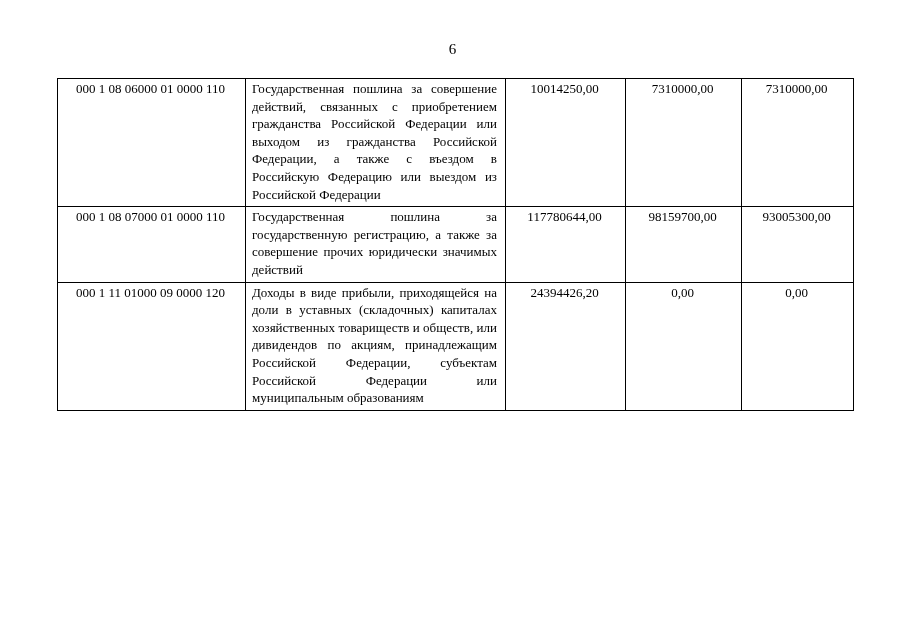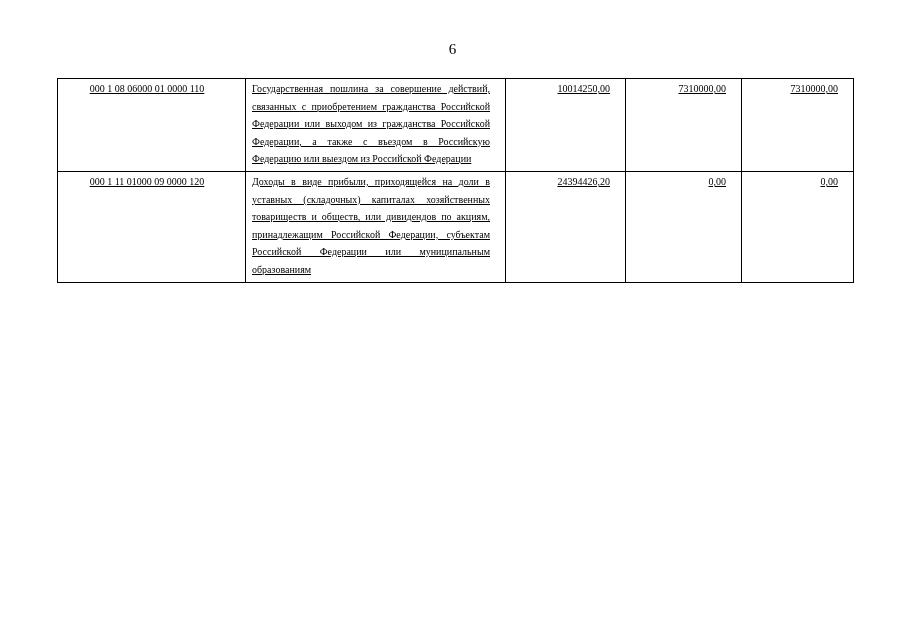--- a/index.html
+++ b/index.html
@@ -26,38 +26,37 @@
   table.budget-table{
     position:absolute;
     top:78px;left:57px;
     border-collapse:collapse;
     table-layout:fixed;
     width:796px;
   }
   table.budget-table td{
     border:1px solid var(--border-color);
     vertical-align:top;
-    font-size:10px;
+    font-size:13px;
     line-height:17.6px;
-    padding:1px 15px 3px 6px;
+    padding:1px 8px 3px 6px;
     box-sizing:border-box;
     overflow:hidden;
-    text-decoration:underline;
   }
   td.col-code{
     text-align:center;
     white-space:nowrap;
     padding-left:2px;
     padding-right:2px;
   }
   td.col-desc{
     text-align:justify;
   }
   td.col-value{
-    text-align:right;
+    text-align:center;
     white-space:nowrap;
     padding-left:2px;
     padding-right:2px;
   }
   tr.bold-row td{
     font-weight:bold;
   }
 </style>
 </head>
 <body>
@@ -75,20 +74,27 @@
       </colgroup>
     <tbody>
         <tr>
           <td class="col-code">000 1 08 06000 01 0000 110</td>
           <td class="col-desc">Государственная пошлина за совершение действий, связанных с приобретением гражданства Российской Федерации или выходом из гражданства Российской Федерации, а также с въездом в Российскую Федерацию или выездом из Российской Федерации</td>
           <td class="col-value">10014250,00</td>
           <td class="col-value">7310000,00</td>
           <td class="col-value">7310000,00</td>
         </tr>
         <tr>
+          <td class="col-code">000 1 08 07000 01 0000 110</td>
+          <td class="col-desc">Государственная пошлина за государственную регистрацию, а также за совершение прочих юридически значимых действий</td>
+          <td class="col-value">117780644,00</td>
+          <td class="col-value">98159700,00</td>
+          <td class="col-value">93005300,00</td>
+        </tr>
+        <tr>
           <td class="col-code">000 1 11 01000 09 0000 120</td>
           <td class="col-desc">Доходы в виде прибыли, приходящейся на доли в уставных (складочных) капиталах хозяйственных товариществ и обществ, или дивидендов по акциям, принадлежащим Российской Федерации, субъектам Российской Федерации или муниципальным образованиям</td>
           <td class="col-value">24394426,20</td>
           <td class="col-value">0,00</td>
           <td class="col-value">0,00</td>
         </tr>
       </tbody>
   </table>
 </div>
 

